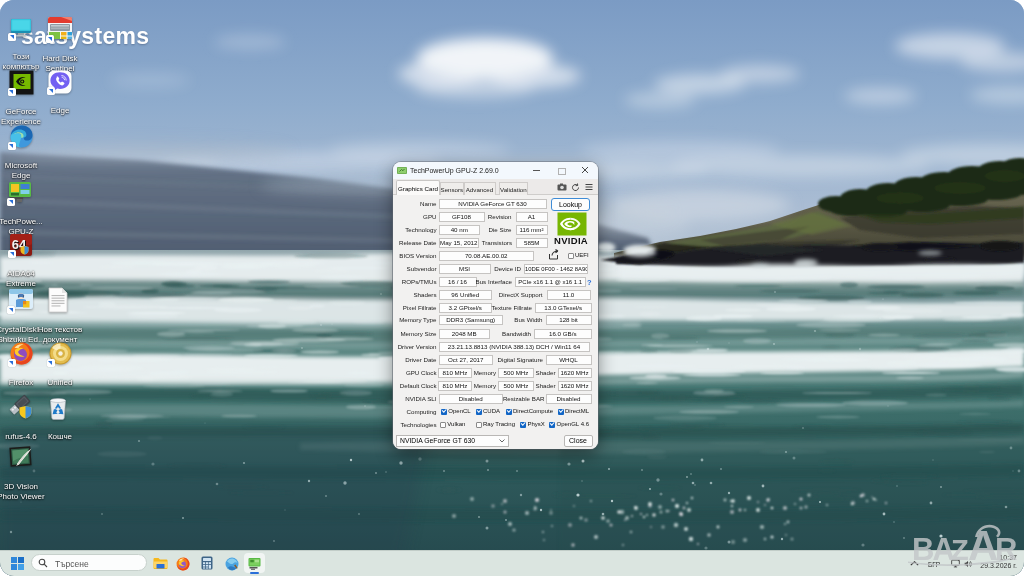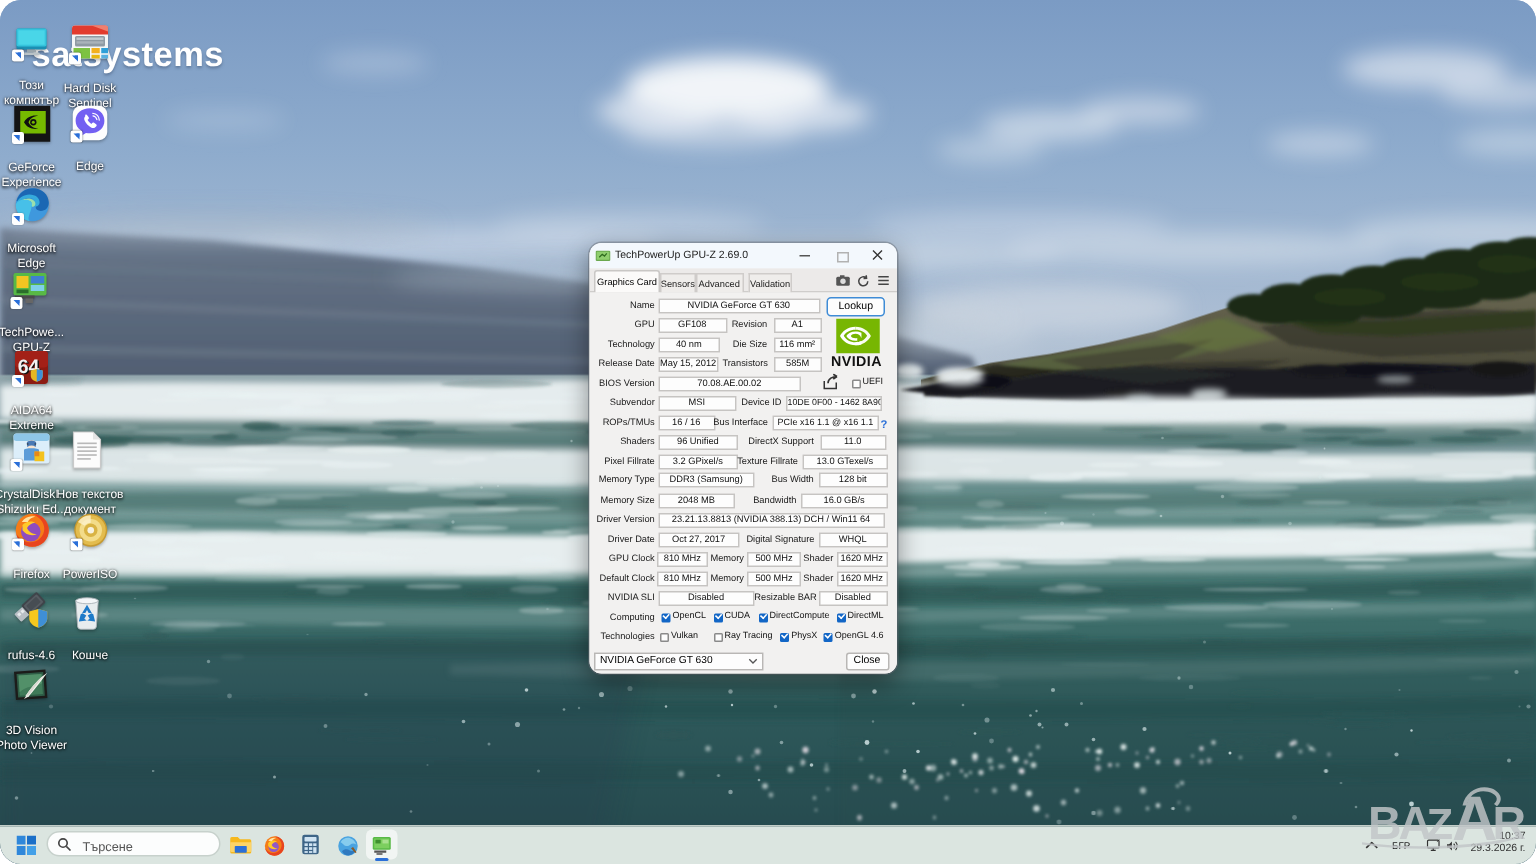--- a/index.html
+++ b/index.html
@@ -972,21 +972,21 @@
         <svg width="25" height="25" viewBox="0 0 25 25">
 <circle cx="12.5" cy="12.5" r="11" fill="#c79a2e"></circle>
 <circle cx="12.5" cy="12.5" r="10" fill="#e3bc4e"></circle>
 <circle cx="12.5" cy="12.5" r="7.5" fill="#f3dc8a"></circle>
 <circle cx="12.5" cy="12.5" r="4.5" fill="#d9b344"></circle>
 <circle cx="12.5" cy="12.5" r="2.2" fill="#f7f2e2"></circle>
 <path d="M4,7 A 10,10 0 0 1 12.5,2.5 L 12.5,7.5 A 5,5 0 0 0 8.5,9.5 Z" fill="#fdf3cf" opacity="0.8"></path>
 </svg>
         <div class="sc"></div>
       </div>
-      <div class="lab">PowerISO</div>
+      <div class="lab">Unified</div>
     </div>
 <div class="dicon" style="left:-8px;top:382px;">
       <div class="ic" style="width:26px;height:26px;">
         <svg width="26" height="26" viewBox="0 0 26 26">
 <g transform="rotate(-42 12 10)">
 <rect x="0.5" y="7" width="7.5" height="7" rx="0.8" fill="#b9bfc5"></rect>
 <rect x="1.9" y="8.4" width="2" height="2" fill="#e8ebed"></rect>
 <rect x="4.9" y="8.4" width="2" height="2" fill="#e8ebed"></rect>
 <rect x="7.7" y="5.8" width="14" height="9.4" rx="1.2" fill="#3f444a"></rect>
 <rect x="8.9" y="7" width="11.6" height="7" rx="0.8" fill="#565c62"></rect>

